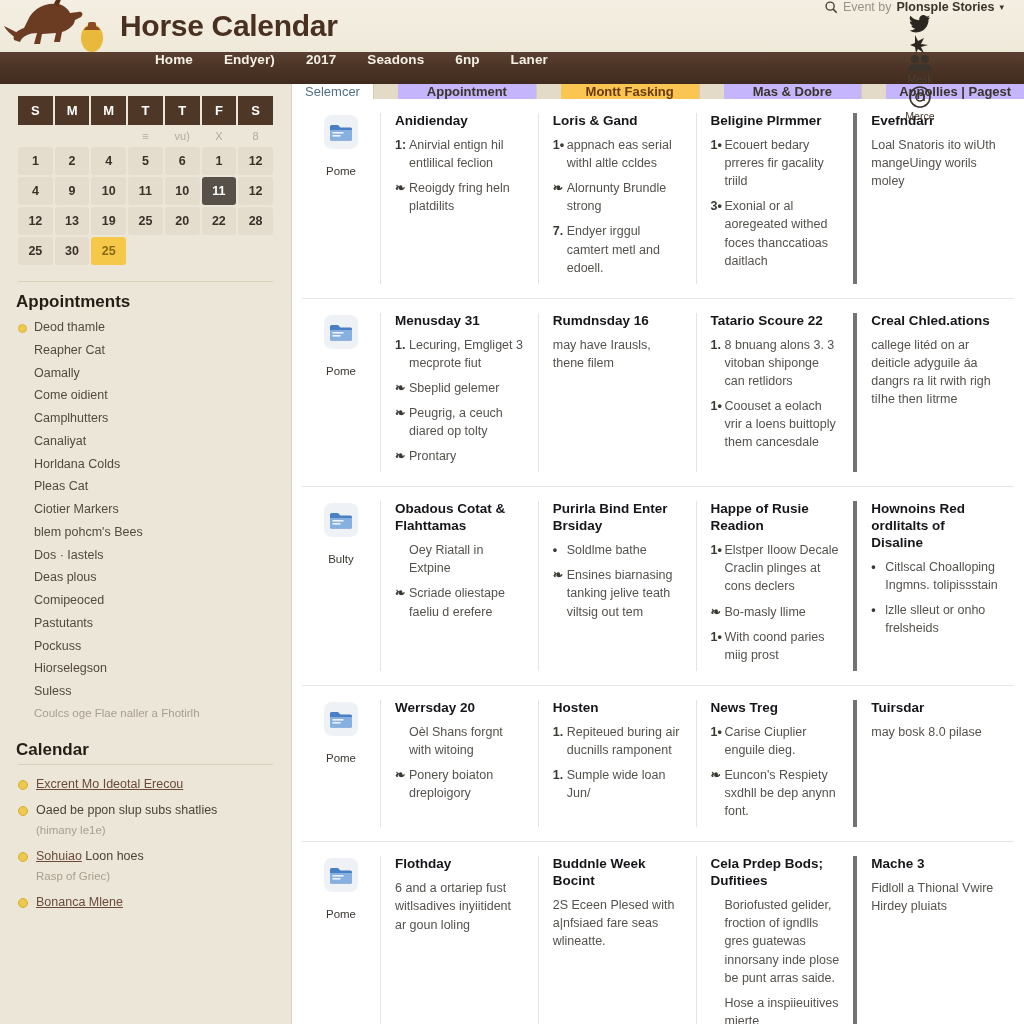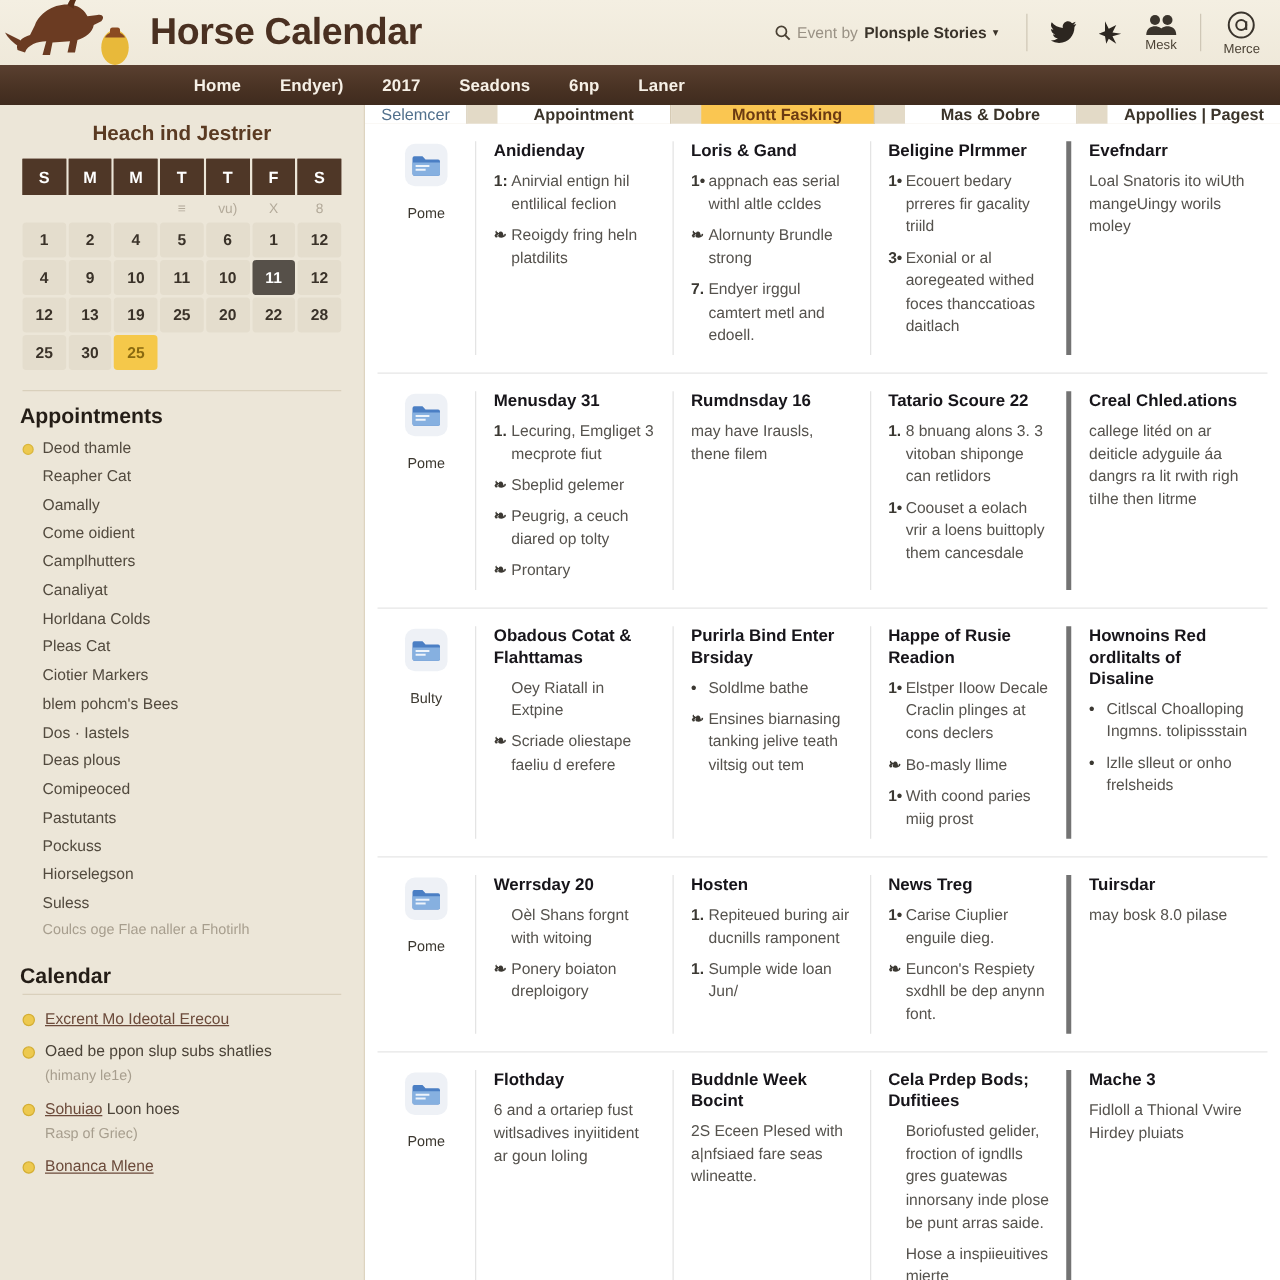--- a/index.html
+++ b/index.html
@@ -18,41 +18,41 @@
     display: flex; align-items: center;
   }
   .logo-wrap { position: relative; width: 118px; height: 52px; flex: none; }
   .logo-svg { position: absolute; left: 2px; top: -4px; }
   .brand-title {
     font-size: 30px; font-weight: bold; color: #4a3021;
     letter-spacing: -0.3px; margin-left: 2px;
   }
   .header-right {
     margin-left: auto; display: flex; align-items: center;
-    gap: 0px; padding-right: 8px; height: 52px;
+    gap: 0px; padding-right: 8px; height: 52px; flex-direction: column;
   }
   .searchbox {
     display: flex; align-items: center; gap: 5px;
     font-size: 12.5px; color: #4e4336; padding-right: 12px;
   }
   .searchbox .q-ico { width: 14px; height: 14px; flex: none; }
   .search-label-soft { color: #9a9285; }
   .search-label-strong { color: #3a332a; font-weight: bold; }
   .caret { font-size: 9px; color: #3a332a; }
   .vdiv { width: 1px; height: 30px; background: #cfc7b6; margin: 0 10px; }
   .ico-btn {
     display: flex; flex-direction: column; align-items: center;
     justify-content: center; gap: 1px; padding: 0 8px; cursor: pointer;
   }
   .ico-btn .cap { font-size: 10.5px; color: #4a4134; }
 
   
   .nav {
     height: 32px; background: linear-gradient(180deg,#5a4030 0%, #4a3324 55%, #3f2b1e 100%);
-    display: flex; align-items: center; padding-left: 155px; gap: 31px;
+    display: flex; align-items: flex-start; padding-left: 155px; gap: 31px;
   }
   .nav a {
     color: #f6f0e6; font-size: 13.5px; font-weight: bold;
     text-decoration: none; letter-spacing: 0.1px;
   }
 
   
   .body-split { display: flex; height: 940px; }
 
   
@@ -113,21 +113,21 @@
     display: block; color: #a79e8e; font-size: 11.5px;
     padding-left: 0; margin-top: 3px; text-decoration: none;
   }
 
   
   .main { flex: 1; background: #fff; display: flex; flex-direction: column; }
   .tabs { display: flex; height: 32px; background: #e3dac7; gap: 24px; }
   .tab {
     flex: 1; display: flex; align-items: center; justify-content: center;
     font-size: 13px; font-weight: bold; color: #3b342a;
-    background: #ffffff; border-right: 1px solid #d6cbb5; cursor: pointer;
+    background: #c4b5fd; border-right: 1px solid #d6cbb5; cursor: pointer;
   }
   .tab.active-plain { background: #fff; color: #51708c; font-weight: normal; flex: 0 0 82px; }
   .tab.hl { background: #fac651; color: #6b3a12; }
   .tab:last-child { border-right: none; }
 
   .rows { flex: 1; padding: 0 10px; }
   .row {
     display: flex; border-bottom: 1px solid #e6e6e6;
     padding: 14px 0 14px 0; min-height: 120px;
   }
@@ -232,21 +232,20 @@
     <a href="#">Endyer)</a>
     <a href="#">2017</a>
     <a href="#">Seadons</a>
     <a href="#">6np</a>
     <a href="#">Laner</a>
   </nav>
 
   <div class="body-split">
 
     <aside class="sidebar">
-      <div class="side-title">Heach ind Jestrier</div>
 
       <table class="cal-table">
         <thead class="cal-head">
           <tr class="cal-head-row" id="weekday-row">
               <th>S</th>
               <th>M</th>
               <th>M</th>
               <th>T</th>
               <th>T</th>
               <th>F</th>

